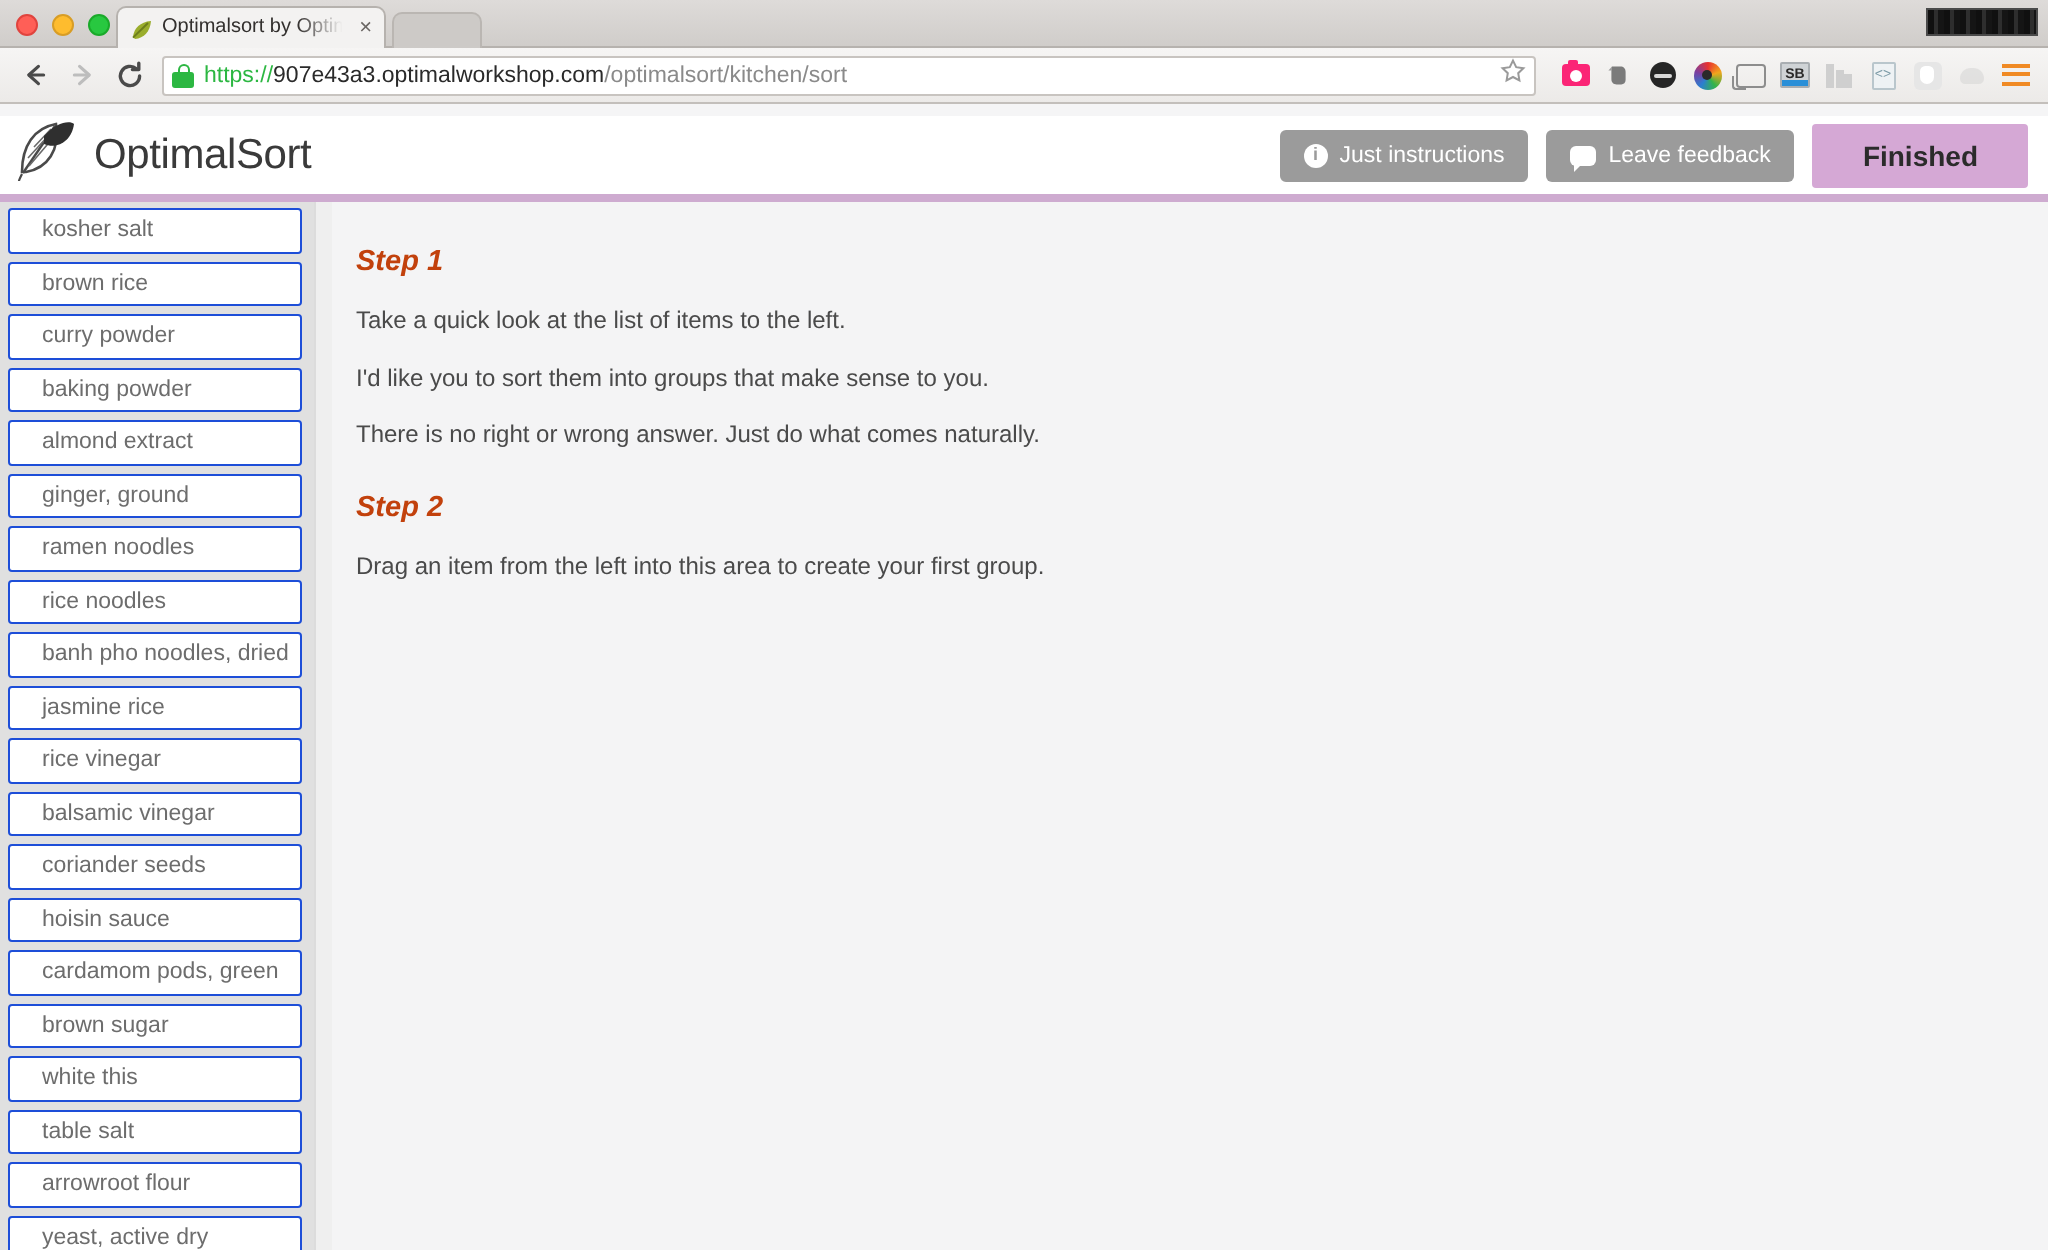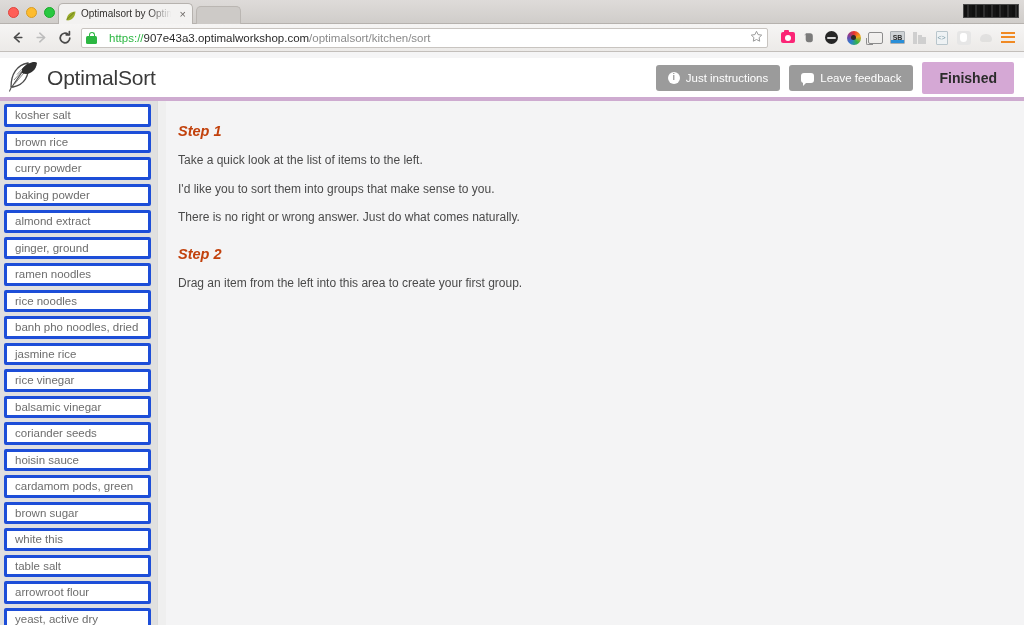--- a/index.html
+++ b/index.html
@@ -55,21 +55,21 @@
     height:28px; background:linear-gradient(#f6f5f4,#eceae8);
     border-bottom:1px solid #c3bfbb;
     display:flex; align-items:center; padding:0 6px 0 5px; gap:0;
   }
   .navbtn { width:24px; height:24px; display:flex; align-items:center; justify-content:center; }
   .navbtn svg { display:block; }
 
   .omnibox {
     flex:1; height:20px; margin:0 6px 0 4px;
     background:#fff; border:1px solid #c8c4c0; border-radius:2px;
-    display:flex; align-items:center; padding:0 4px; gap:12px; min-width:0;
+    display:flex; align-items:center; padding:0 4px; gap:5px; min-width:0;
   }
   .lock { width:11px; height:12px; flex:none; position:relative; }
   .lock .body{position:absolute;left:0;bottom:0;width:11px;height:8px;background:#2cb742;border-radius:1.5px;}
   .lock .shackle{position:absolute;left:2.5px;top:0;width:6px;height:6px;border:1.6px solid #2cb742;border-bottom:none;border-radius:3px 3px 0 0;}
   .url { font-size:11.5px; white-space:nowrap; overflow:hidden; }
   .url .scheme { color:#2cb742; }
   .url .host { color:#2a2a2a; }
   .url .path { color:#8a8a8a; }
   .star { margin-left:auto; flex:none; }
 
@@ -114,37 +114,37 @@
     display:flex; align-items:center; padding:0 10px 0 8px;
   }
   .brand { display:flex; align-items:center; gap:9px; }
   .brand-name { font-size:21px; color:#3a3a3a; letter-spacing:-.2px; }
   .head-actions { margin-left:auto; display:flex; align-items:center; gap:9px; }
   .hbtn {
     background:#9b9b9b; color:#fff; font-size:11.5px;
     border:none; border-radius:3px; height:26px; padding:0 12px;
     display:flex; align-items:center; gap:6px; cursor:pointer;
   }
-  .hbtn.finished { background:#d5a8d5; color:#2b2b2b; font-weight:bold; font-size:14px; padding:0 17px; height:32px; border-radius:2px; }
+  .hbtn.finished { background:#d5a8d5; color:#2b2b2b; font-weight:bold; font-size:14px; padding:0 25px; height:32px; border-radius:2px; }
   .ic-info { width:12px; height:12px; border-radius:50%; background:#fff; color:#9b9b9b;
     font-size:9px; font-weight:bold; display:flex; align-items:center; justify-content:center; line-height:1; flex:none; }
   .ic-bubble { width:13px; height:10px; background:#fff; border-radius:3px; position:relative; flex:none; }
   .ic-bubble:after { content:""; position:absolute; left:2px; bottom:-3px; width:0; height:0;
     border-left:4px solid #fff; border-bottom:4px solid transparent; }
 
   .body-wrap { display:flex; height:524px; }
 
   .sidebar {
     width:166px; background:#e0e0e0; position:relative;
     padding:3px 15px 0 4px; overflow:hidden; flex:none;
   }
   .card {
-    background:#ffffff; border:3px solid #1d4ed8; border-radius:2px;
+    background:#ffffff; border:1px solid #1d4ed8; border-radius:2px;
     height:22.5px; margin-bottom:4px;
-    display:flex; align-items:center; padding:0 8px;
+    display:flex; align-items:center; padding:0 16px;
     font-size:11.5px; color:#6d6d6d; cursor:move;
     white-space:nowrap; overflow:hidden;
   }
   .sb-scroll {
     position:absolute; right:0; top:0; width:9px; height:100%;
     background:#efefef; border-left:1px solid #dcdcdc;
   }
 
   .main { flex:1; background:#f4f4f5; padding:22px 0 0 12px; }
   .step-h { font-size:14.5px; font-weight:bold; color:#c2410c; margin-bottom:14px;font-style:italic; }

